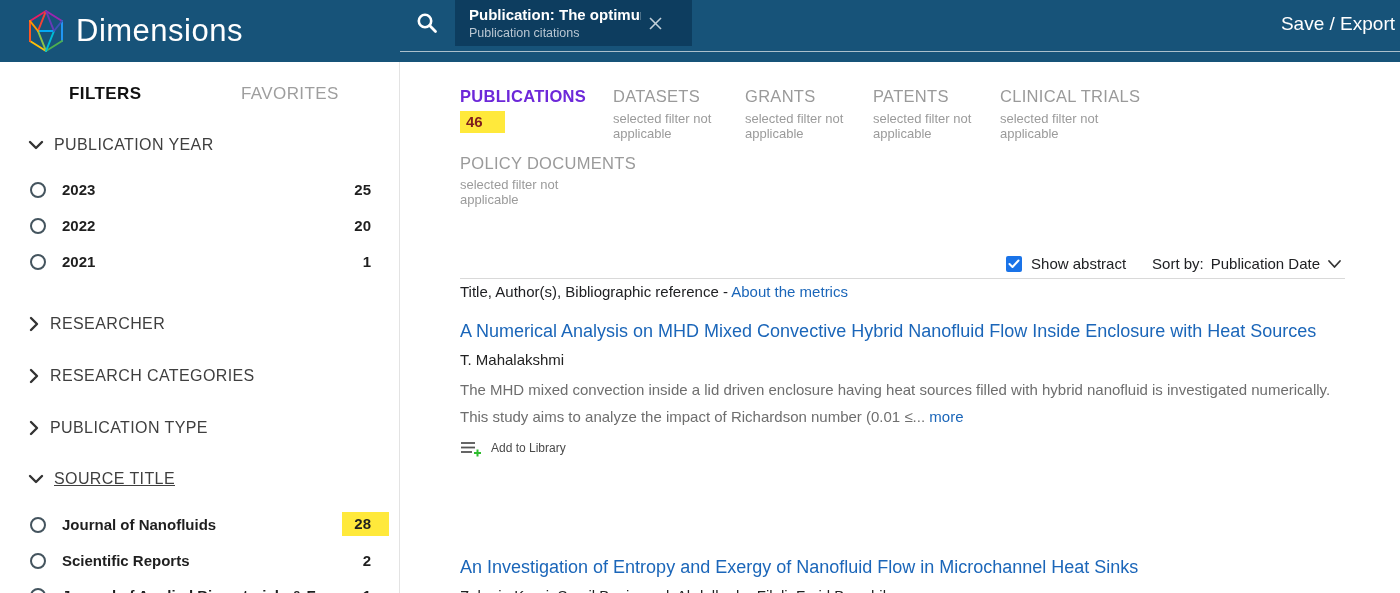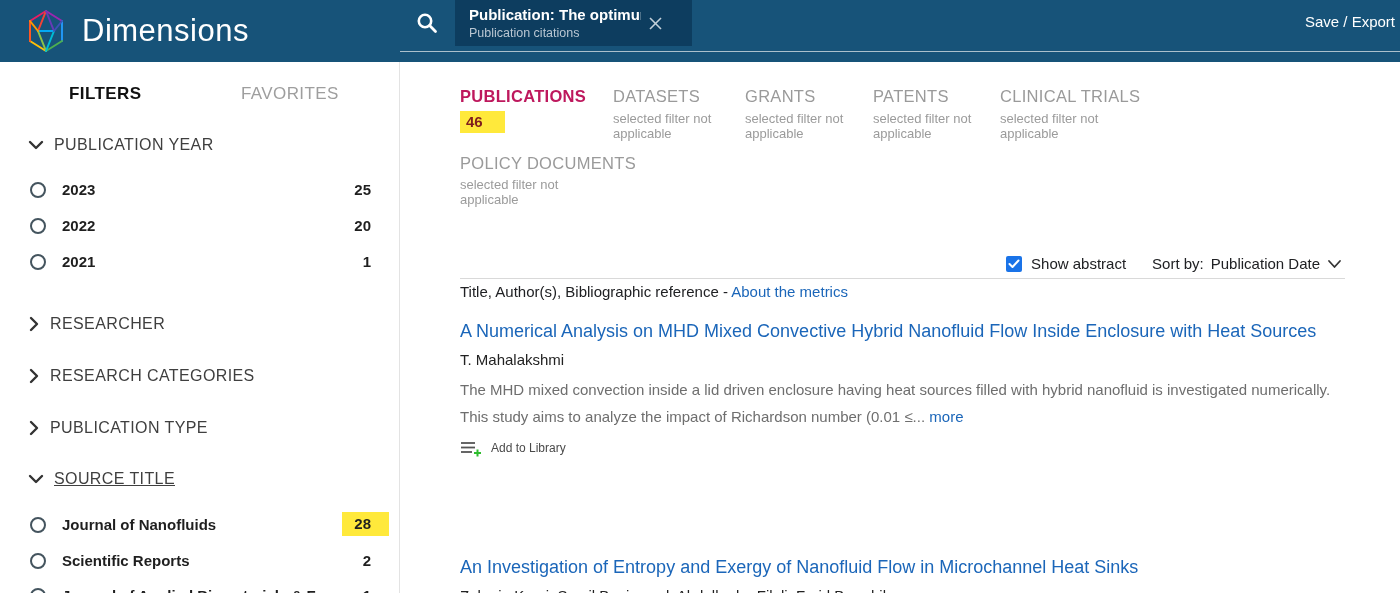--- a/index.html
+++ b/index.html
@@ -15,30 +15,30 @@
     --abstract-ink:#6e6e6e;
   }
   *{margin:0;padding:0;box-sizing:border-box;}
   html,body{width:1400px;height:593px;overflow:hidden;background:#fff;
     font-family:"Liberation Sans","DejaVu Sans",sans-serif;}
   .app{position:relative;width:1400px;height:593px;background:#fff;overflow:hidden;}
 
   
   .header{position:absolute;left:0;top:0;width:1400px;height:62px;background:var(--header-bg);}
   .header-line{position:absolute;left:400px;right:0;top:51px;height:1px;background:#c6d3da;opacity:.85;}
-  .brand{position:absolute;left:26px;top:9px;display:flex;align-items:center;gap:16px;cursor:pointer;}
+  .brand{position:absolute;left:26px;top:9px;display:flex;align-items:center;gap:10px;cursor:pointer;}
   .brand-text{color:#fff;font-size:31px;font-weight:400;letter-spacing:.5px;line-height:44px;}
   .search-icon{position:absolute;left:414px;top:10px;}
   .chip{position:absolute;left:455px;top:0;width:237px;height:46px;background:var(--chip-bg);
     display:flex;align-items:center;padding:0 28px 0 14px;cursor:pointer;}
   .chip-texts{flex:1;min-width:0;}
   .chip-title{color:#fff;font-weight:bold;font-size:15px;line-height:18px;white-space:nowrap;overflow:hidden;}
   .chip-sub{color:#b9c6d2;font-size:12.5px;line-height:16px;margin-top:1px;}
   .chip-close{margin-left:6px;cursor:pointer;flex:none;display:flex;}
-  .save-export{position:absolute;right:5px;top:13px;color:#fff;font-size:15px;cursor:pointer;}
+  .save-export{position:absolute;right:5px;top:13px;color:#fff;font-size:19px;cursor:pointer;}
 
   
   .sidebar{position:absolute;left:0;top:62px;width:400px;bottom:0;background:#fff;
     border-right:1px solid #e3e3e3;overflow:hidden;}
   .side-tab{position:absolute;top:22px;font-size:17px;letter-spacing:.4px;cursor:pointer;margin-left:43px;}
   .side-tab.filters{left:26px;font-weight:bold;color:#111;}
   .side-tab.favorites{left:198px;color:#9e9e9e;}
   .facet-header{position:absolute;left:28px;display:flex;align-items:center;gap:10px;cursor:pointer;
     color:var(--section-ink);font-size:16px;letter-spacing:.4px;}
   .facet-header .lbl.underlined{text-decoration:underline;}
@@ -48,21 +48,21 @@
   .facet-label{position:absolute;left:62px;top:1px;font-size:15px;font-weight:bold;color:#1f1f1f;
     white-space:nowrap;max-width:280px;overflow:hidden;text-align:right;}
   .facet-count{position:absolute;right:28px;top:1px;font-size:15px;font-weight:bold;color:#1f1f1f;}
   .facet-count.hl{right:10px;top:-3px;background:var(--highlight-yellow);padding:3px 18px 4px 12px;}
 
   
   .main{position:absolute;left:401px;top:62px;right:0;bottom:0;background:#fff;overflow:hidden;}
   .tabs-row{position:absolute;left:59px;top:25px;display:flex;}
   .ctab{cursor:pointer;}
   .ctab .t-label{font-size:16.5px;letter-spacing:.3px;color:#9a9a9a;white-space:nowrap;}
-  .ctab.active .t-label{color:#be185d;font-weight:bold;}
+  .ctab.active .t-label{color:#6d28d9;font-weight:bold;}
   .ctab .t-note{margin-top:5px;width:112px;font-size:13px;line-height:15px;color:#9b9b9b;}
   .t-count{display:inline-block;margin-top:5px;background:var(--highlight-yellow);
     font-size:15px;font-weight:bold;color:#7f1d1d;padding:2px 22px 3px 6px;}
   .w-pub{width:153px;} .w-data{width:132px;} .w-grants{width:128px;} .w-patents{width:127px;} .w-ct{width:160px;}
   .policy-row{position:absolute;left:59px;top:92px;cursor:pointer;}
   .policy-row .t-label{font-size:16.5px;letter-spacing:.3px;color:#9a9a9a;}
   .policy-row .t-note{margin-top:4px;width:112px;font-size:13px;line-height:15px;color:#9b9b9b;}
 
   .sort-row{position:absolute;right:58px;top:193px;display:flex;align-items:center;}
   .checkbox{width:16px;height:16px;background:var(--checkbox-blue);border-radius:2px;cursor:pointer;

